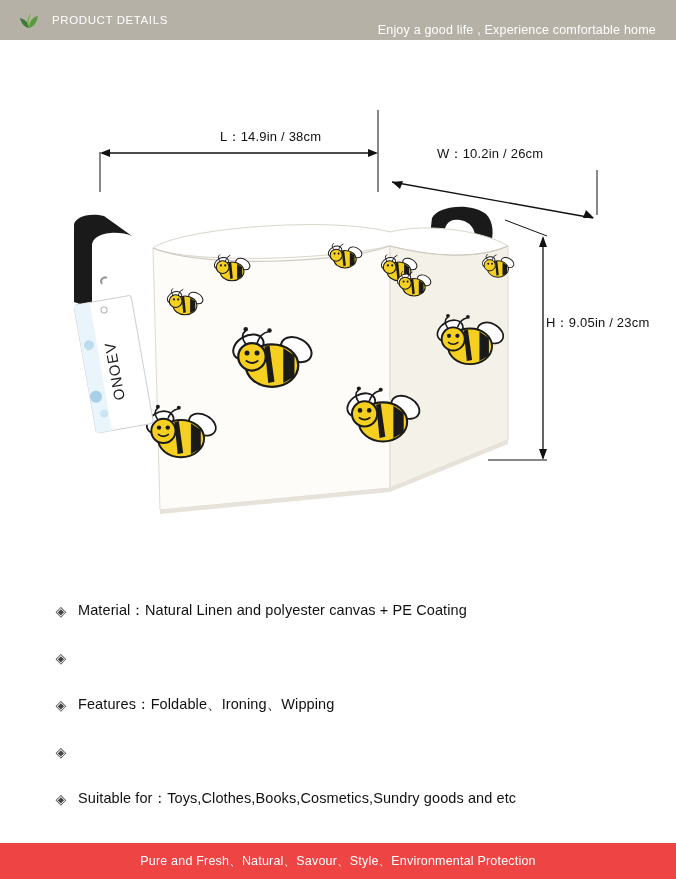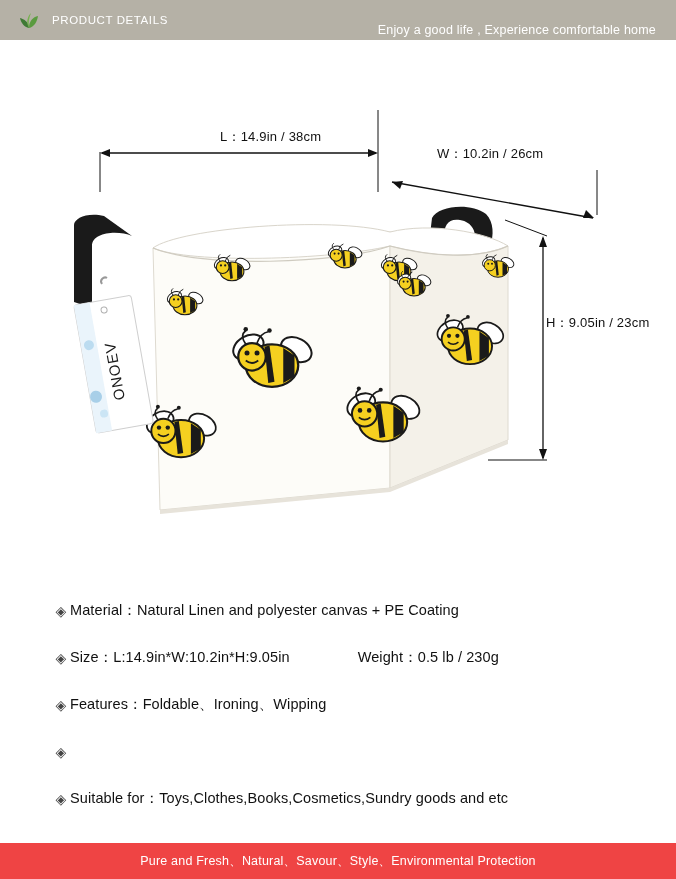--- a/index.html
+++ b/index.html
@@ -99,21 +99,21 @@
   .spec-bullet {
     width: 18px;
     flex: 0 0 18px;
     margin-top: 4px;
     color: #444;
     font-size: 14px;
     line-height: 1;
     text-align: center;
   }
   .spec-text {
-    margin-left: 0;
+    margin-left: 8px;
     font-size: 14.5px;
     color: #111;
     line-height: 20px;
     letter-spacing: 0.1px;
     white-space: pre;
   }
   .spec-text .weight { display: inline-block; margin-left: 68px; }
 </style>
 </head>
 <body>
@@ -247,21 +247,20 @@
 
   <div class="specs">
 
     <div class="spec-row">
       <span class="spec-bullet">◈</span>
       <span class="spec-text"><span>Material：</span><span>Natural Linen and polyester canvas + PE Coating</span></span>
     </div>
 
     <div class="spec-row">
       <span class="spec-bullet">◈</span>
-      <span class="spec-text"><span>Size：</span><span>L:14.9in*W:10.2in*H:9.05in</span><span class="weight">Weight：0.5 lb / 230g</span></span>
     </div>
 
     <div class="spec-row">
       <span class="spec-bullet">◈</span>
       <span class="spec-text"><span>Features：</span><span>Foldable、Ironing、Wipping</span></span>
     </div>
 
     <div class="spec-row">
       <span class="spec-bullet">◈</span>
     </div>

